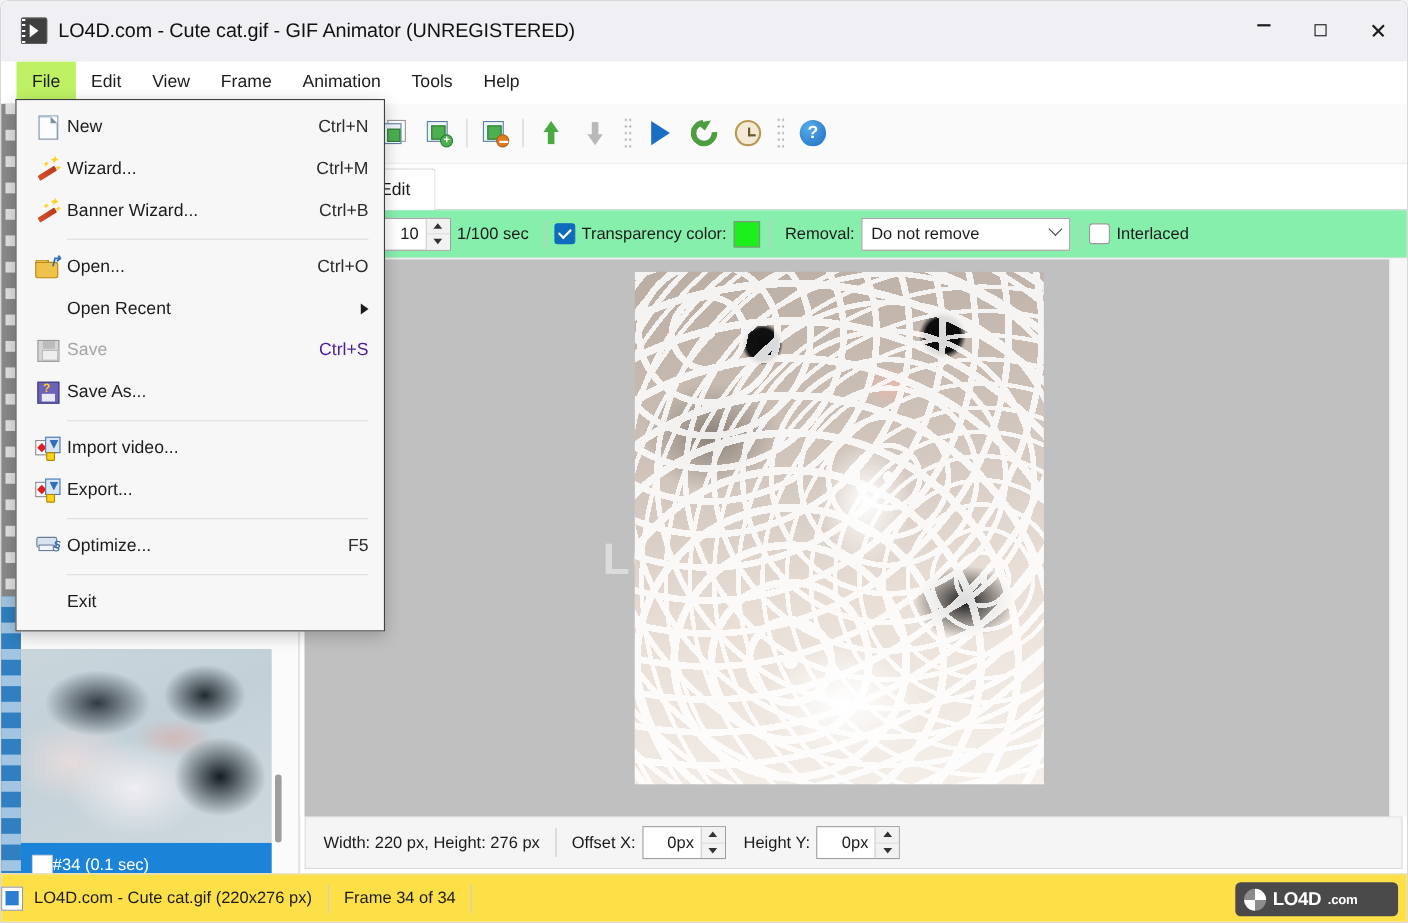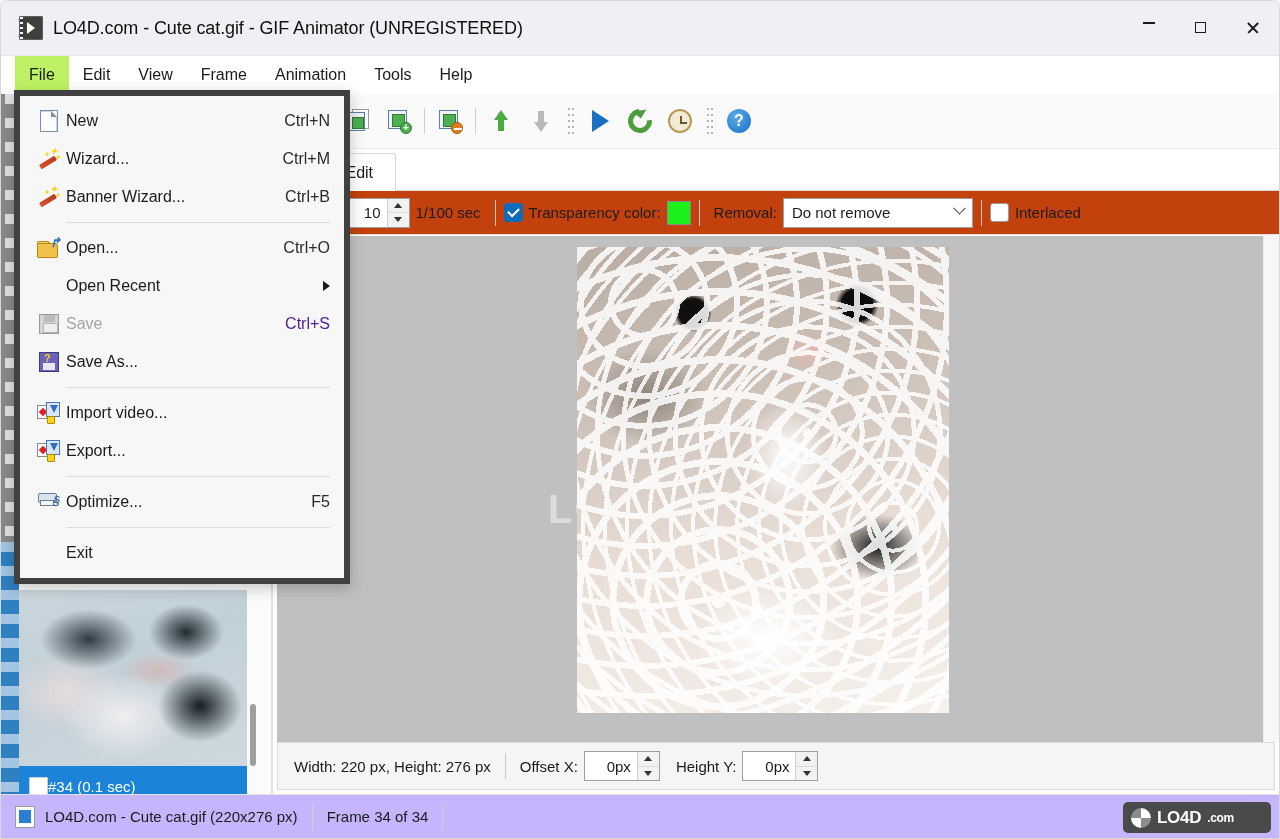--- a/index.html
+++ b/index.html
@@ -216,21 +216,21 @@
     margin-right:-1px;
     border-radius:3px 3px 0 0;
     cursor:default;
     position:relative; z-index:2;
   }
   .tab.active { background:#ffffff; }
 
   
   #propbar {
     height:44px; flex:0 0 44px;
-    background:#c2410c;
+    background:#86efac;
     border-bottom:1px solid #e0e0e0;
     display:flex; align-items:center;
     padding:0 6px; gap:0px;
     font-size:15px;
     white-space:nowrap;
   }
   .pb-label { padding:0 6px; color:#1b1b1b; }
   .spin {
     display:flex; align-items:stretch;
     height:30px; border:1px solid #9e9e9e; background:#ffffff;
@@ -333,24 +333,24 @@
     margin:0 4px 4px 4px;
     padding:0 10px;
     font-size:15px;
     border:1px solid #dcdcdc;
     white-space:nowrap;
   }
 
   
   #statusbar {
     height:44px; flex:0 0 44px;
-    background:#c4b5fd;
+    background:#fde047;
     border-top:1px solid #e2e2e2;
     display:flex; align-items:center;
-    padding-left:14px; gap:0;
+    gap:0;
     font-size:15px;
     position:relative;
   }
   .sb-icon {
     width:20px; height:22px; background:#ffffff;
     border:1px solid #9a9a9a; position:relative; margin-right:10px; flex:0 0 20px;
   }
   .sb-icon::after {
     content:""; position:absolute; left:3px; top:3px; width:12px; height:13px;
     background:#2b7fd1;
@@ -370,21 +370,21 @@
     flex:0 0 20px;
   }
   .lo4d-dot { font-size:12px; font-weight:bold; }
 
   
   #filemenu {
     position:absolute;
     left:14px; top:90px;
     width:336px;
     background:#f7f7f7;
-    border:6px solid #404040;
+    border:1px solid #404040;
     box-shadow:0 4px 14px rgba(0,0,0,.22);
     padding:6px 0;
     z-index:200;
   }
   .mi {
     height:38px; display:flex; align-items:center;
     padding:0 14px 0 12px; cursor:default; gap:0;
   }
   .mi.disabled { color:#a6a6a6; }
   .mi .ico { width:34px; flex:0 0 34px; display:flex; align-items:center; justify-content:center; }

